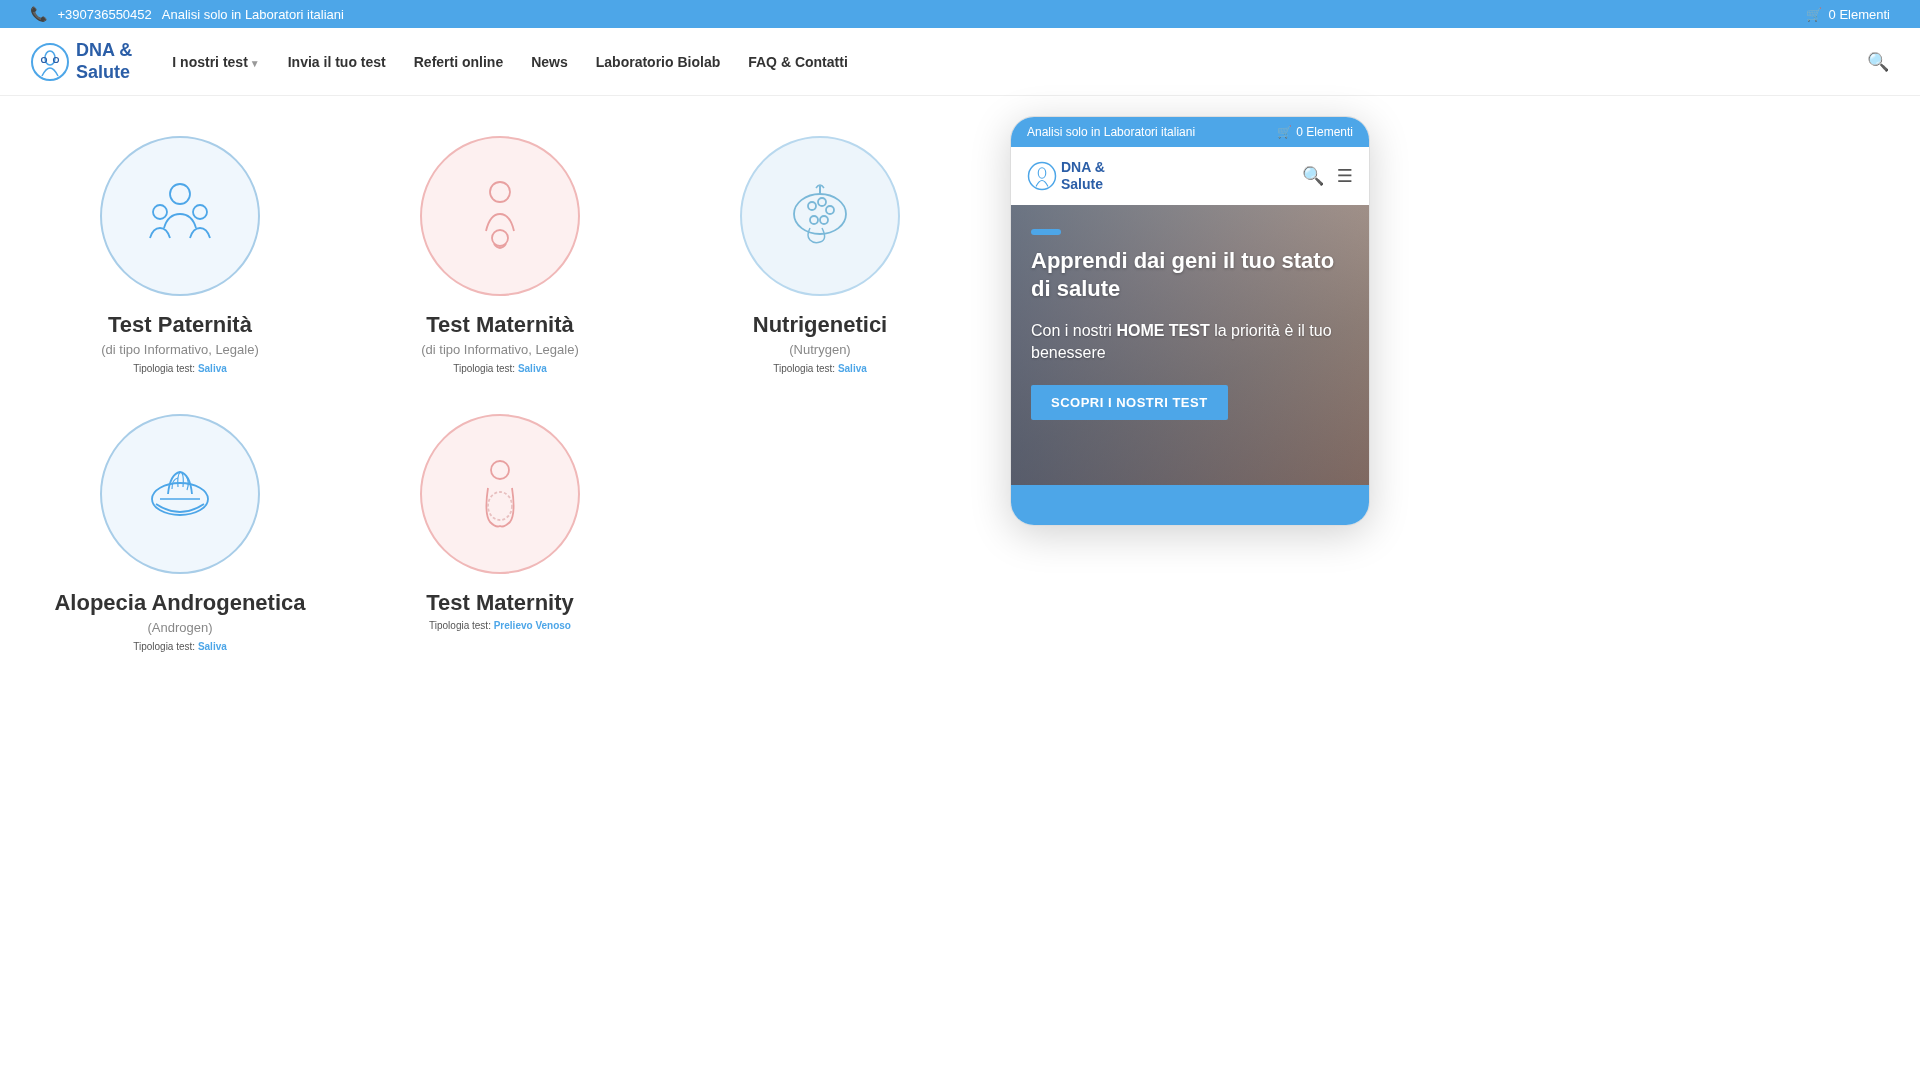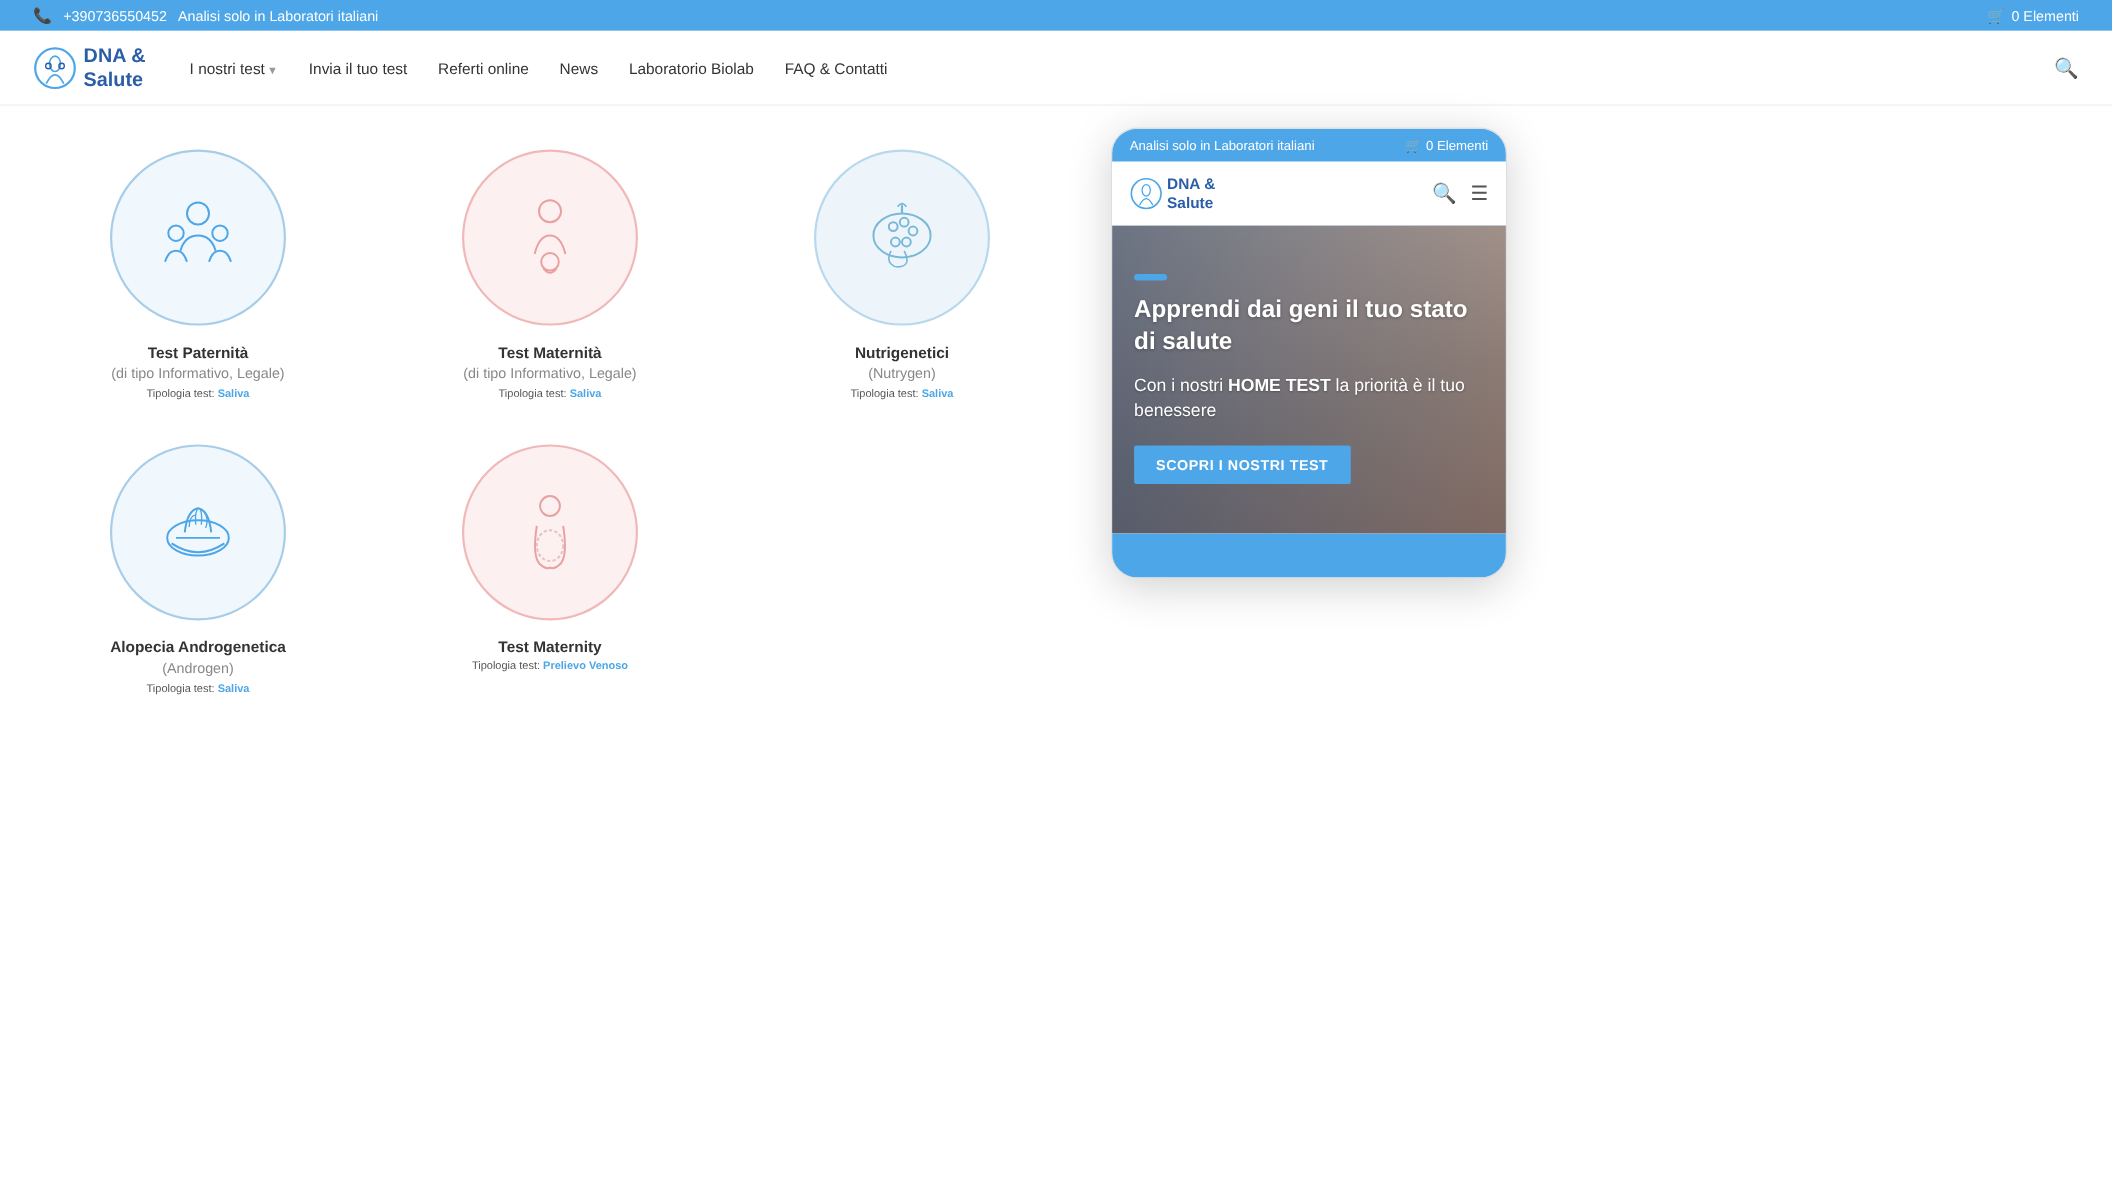--- a/index.html
+++ b/index.html
@@ -24,21 +24,21 @@
       display: flex;
       align-items: center;
       padding: 12px 30px;
       border-bottom: 1px solid #eee;
       background: #fff;
     }
     .logo { display: flex; align-items: center; gap: 6px; text-decoration: none; color: #2b5ea7; margin-right: 40px; }
     .logo-icon { width: 40px; height: 40px; }
     .logo-text { font-size: 18px; font-weight: 700; line-height: 1.2; color: #2b5ea7; }
     nav { display: flex; align-items: center; gap: 28px; flex: 1; }
-    nav a { text-decoration: none; color: #333; font-size: 14px; font-weight: 400; }
+    nav a { text-decoration: none; color: #333; font-size: 14px; font-weight: 700; }
     .nav-arrow { font-size: 10px; color: #999; margin-left: 2px; }
     .search-icon-nav { margin-left: auto; font-size: 18px; color: #555; cursor: pointer; }
 
     
     .main-content {
       display: flex;
       position: relative;
     }
 
     
@@ -72,21 +72,21 @@
       margin-bottom: 16px;
       border: 2px solid;
     }
     .product-icon-wrap.blue { border-color: #a8cde8; background: #f0f7fd; }
     .product-icon-wrap.pink { border-color: #f0b8b8; background: #fdf0f0; }
     .product-icon-wrap.lightblue { border-color: #b8d8ee; background: #edf5fb; }
 
     .product-icon-wrap svg { width: 80px; height: 80px; }
 
     .product-title {
-      font-size: 14px;
+      font-size: 22px;
       font-weight: 700;
       color: #333;
       margin-bottom: 4px;
     }
     .product-subtitle {
       font-size: 13px;
       color: #888;
       margin-bottom: 6px;
     }
     .product-tipologia {
@@ -144,21 +144,20 @@
       height: 280px;
       overflow: hidden;
       background: linear-gradient(135deg, #c8d8f0 0%, #b0c8e8 40%, #8aaad0 100%);
     }
     .phone-hero-content {
       position: absolute;
       top: 0; left: 0; right: 0; bottom: 0;
       padding: 24px 20px;
       display: flex;
       flex-direction: column;
-      justify-content: center;
     }
     .phone-hero-title {
       font-size: 22px;
       font-weight: 700;
       color: #fff;
       line-height: 1.3;
       margin-bottom: 16px;
       text-shadow: 0 1px 3px rgba(0,0,0,0.3);
     }
     .phone-hero-subtitle {

